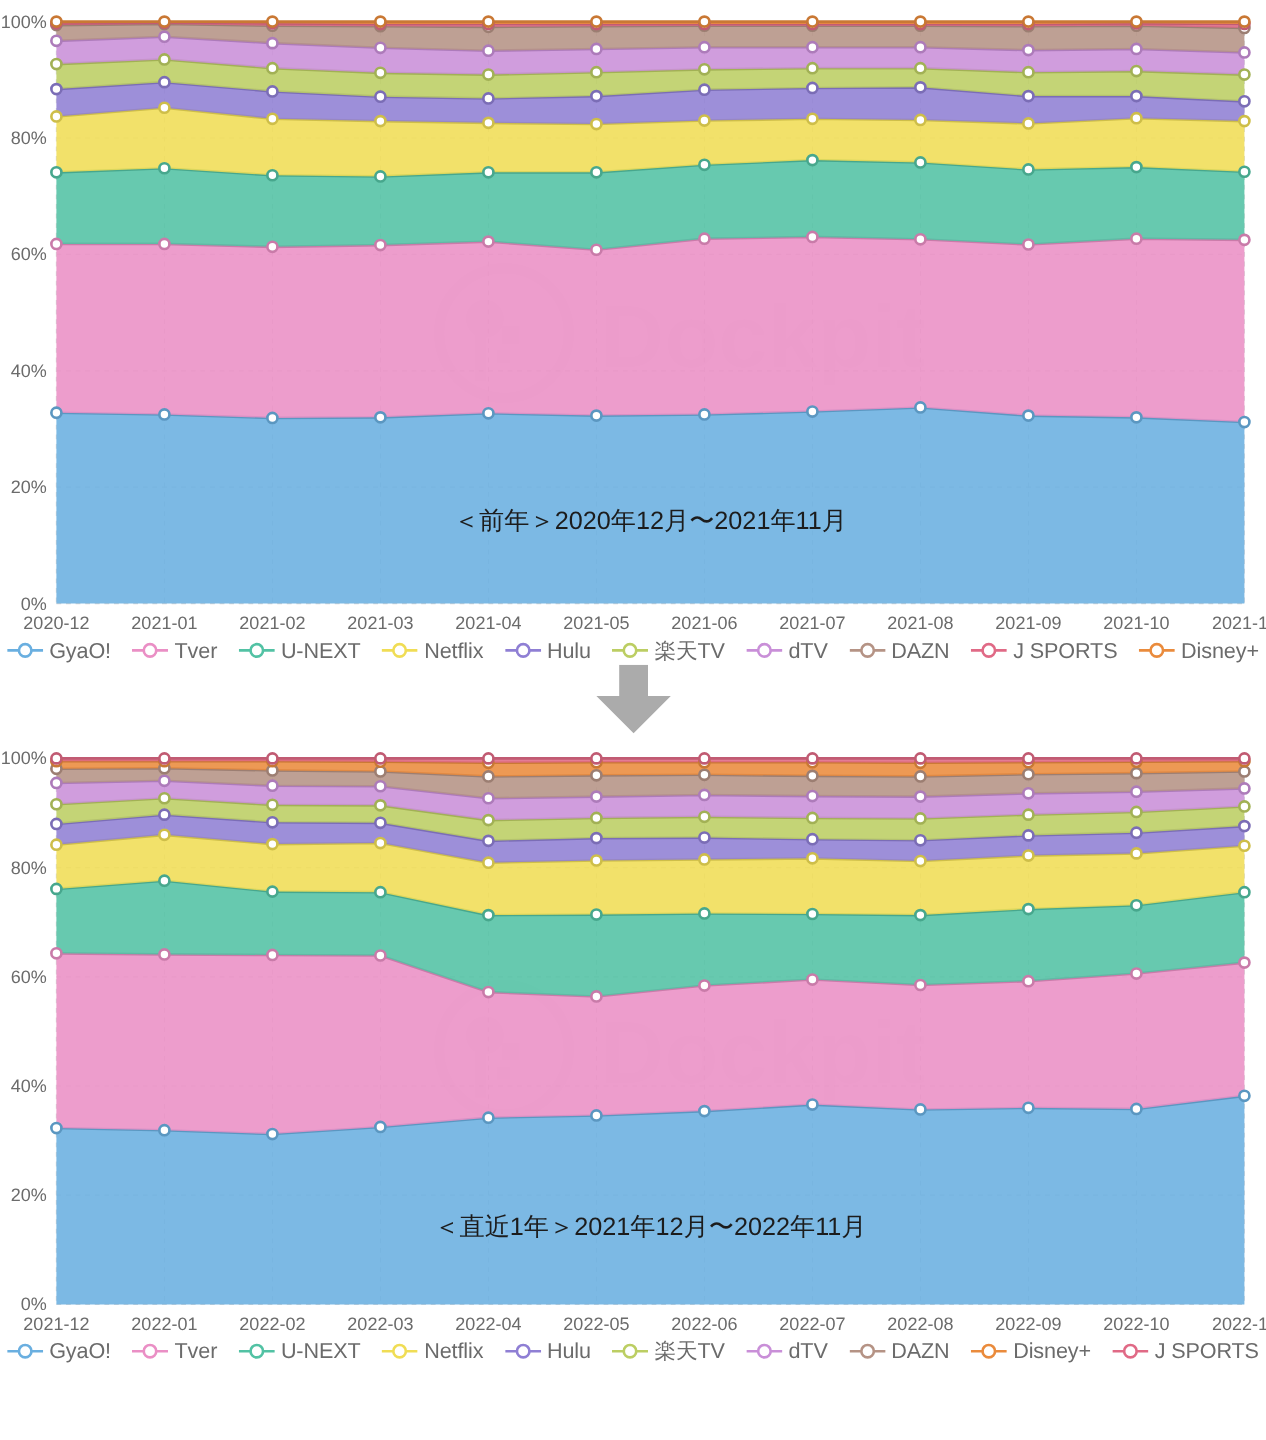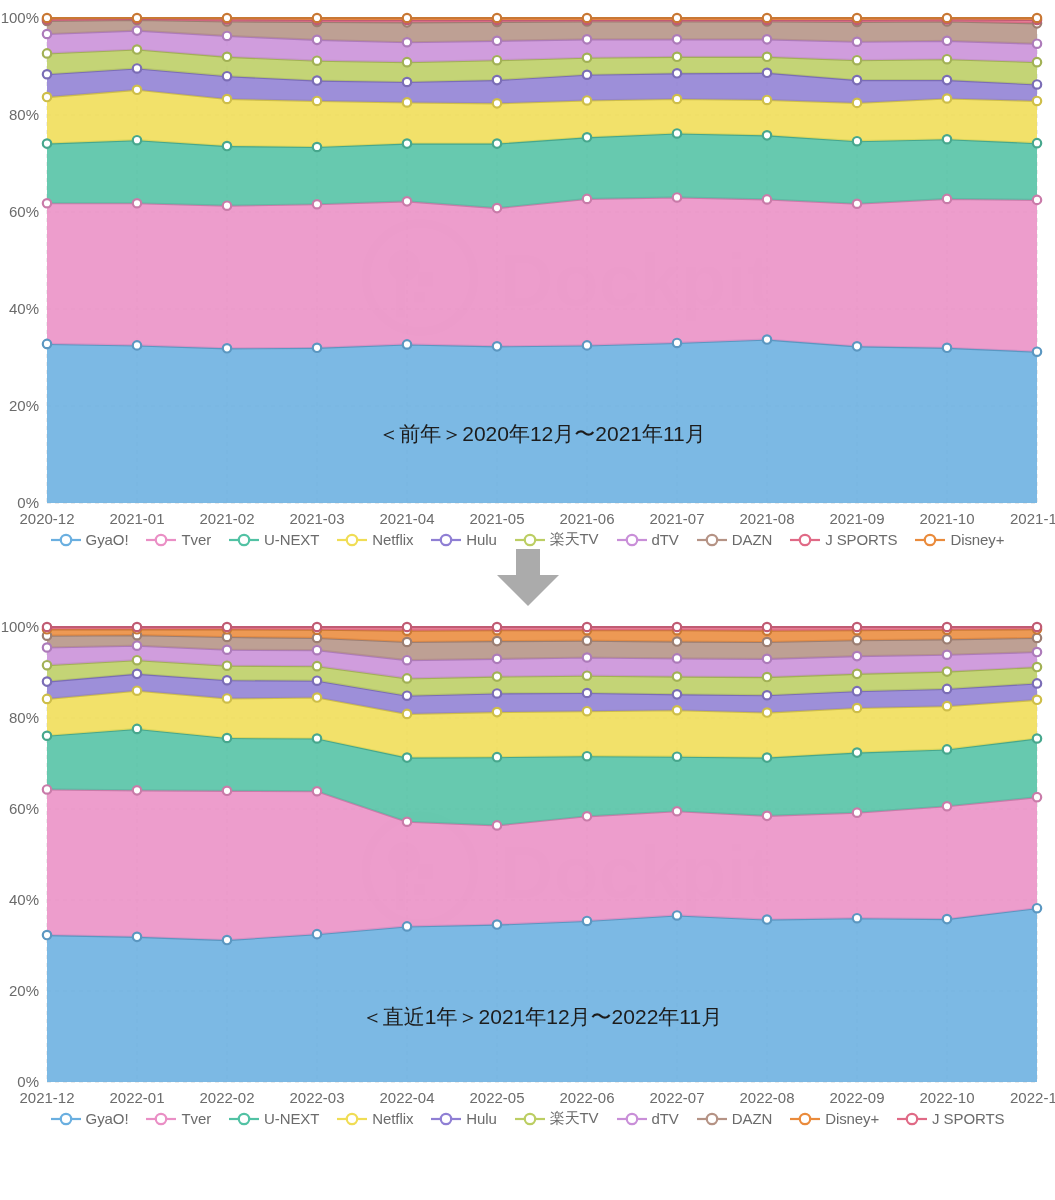--- a/index.html
+++ b/index.html
@@ -32,21 +32,21 @@
   .legend-item {
     display: flex;
     flex-direction: row;
     align-items: center;
     gap: 5px;
     padding: 0 9px;
     white-space: nowrap;
   }
   .legend-mark { display: block; }
   .legend-label {
-    font-size: 15px;
+    font-size: 18px;
     color: #6b6b6b;
     font-family: "Liberation Sans", "DejaVu Sans", sans-serif;
     letter-spacing: -0.1px;
   }
   .arrow-wrap {
     width: 1055px;
     display: flex;
     justify-content: center;
     align-items: center;
   }

